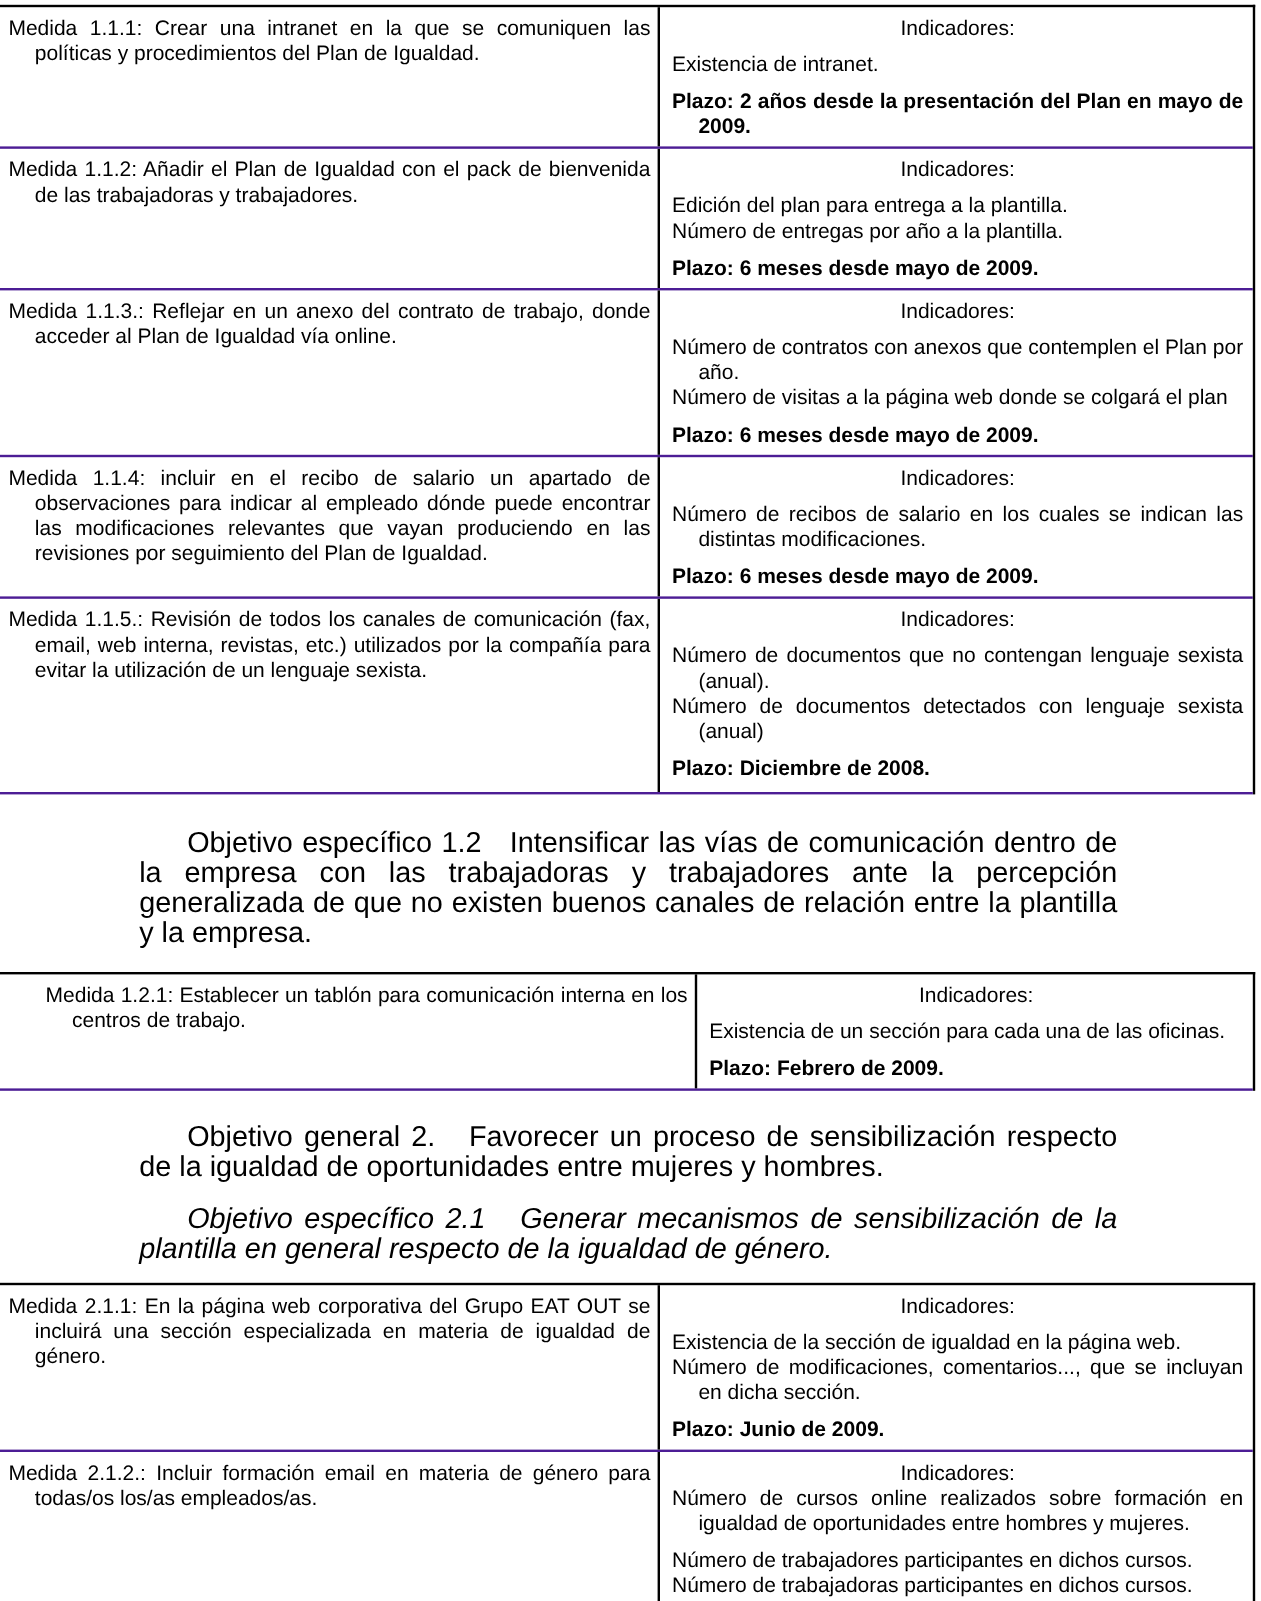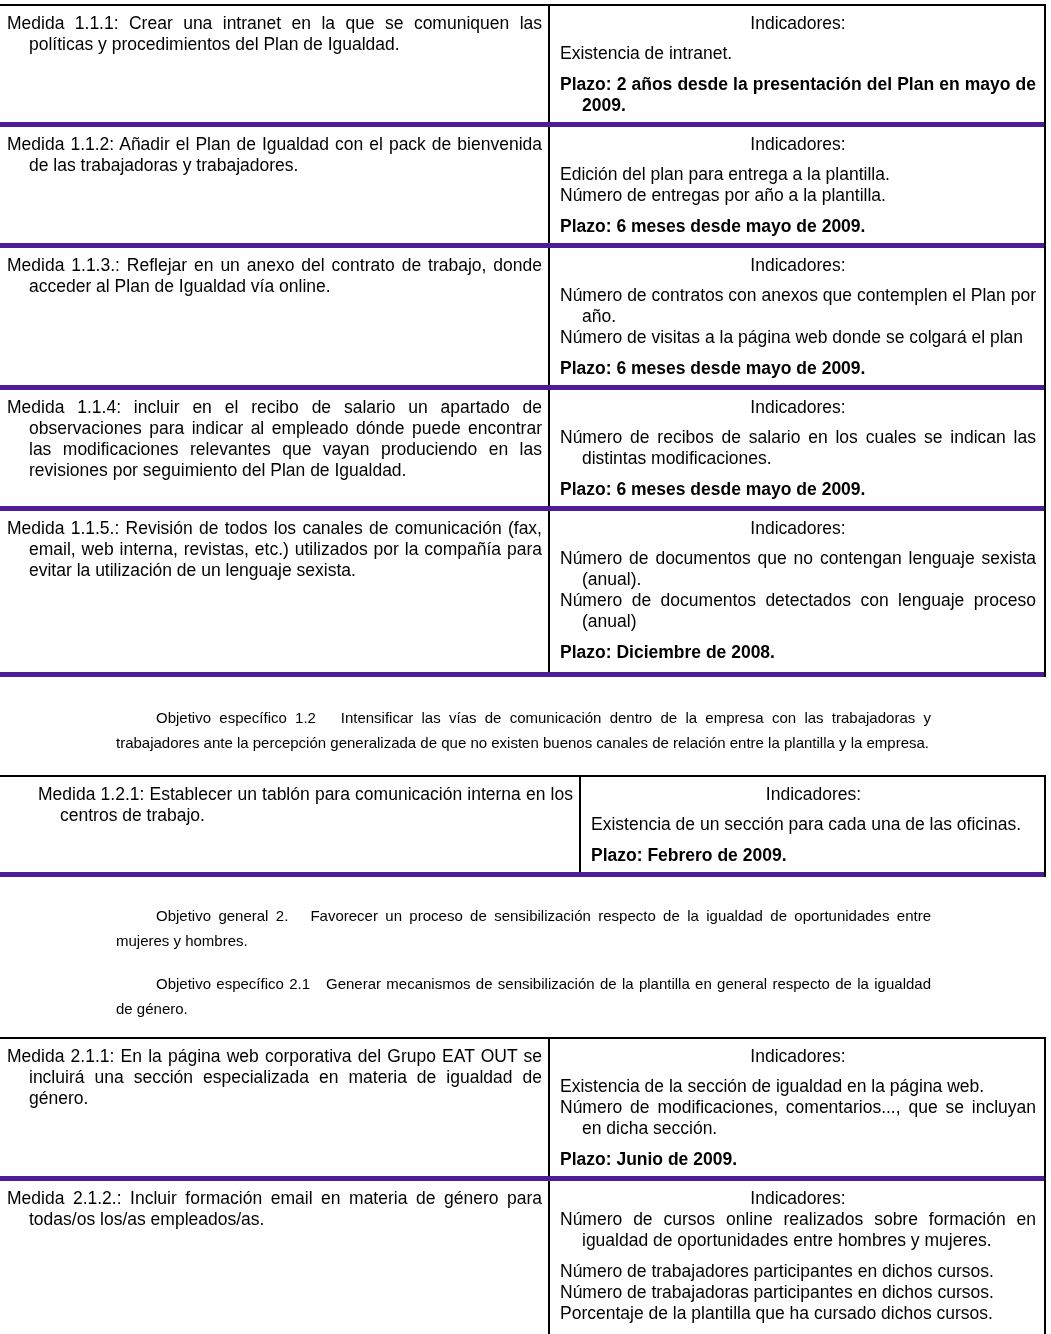--- a/index.html
+++ b/index.html
@@ -20,21 +20,21 @@
     box-sizing: border-box;
   }
   
   .tbl {
     width: 1044px;
     border-top: 2px solid #000;
     border-right: 2px solid #000;
   }
   .row {
     display: flex;
-    border-bottom: 5px solid #4c1d95;
+    border-bottom: 2px solid #4c1d95;
   }
   .cell {
     box-sizing: border-box;
   }
   .cell.left {
     width: 550px;
     flex: 0 0 550px;
     border-right: 2px solid #000;
     padding: 7px 6px 6px 7px;
   }
@@ -58,28 +58,28 @@
   .h-r13 { min-height: 129px; }
   .h-r14 { min-height: 113px; }
   .h-r15 { min-height: 161px; }
   .h-r21 { min-height: 89px; padding-left: 31px;  }
   .h-r31 { min-height: 136px; }
   .h-r32 { min-height: 166px; }
   
   .objective {
     margin: 0 120px 0 116px;
     text-indent: 40px;
-    font-size: 15px;
+    font-size: 24px;
     line-height: 25px;
     text-align: justify;
     white-space: pre-wrap;
   }
   .m-obj12  { margin-top: 28px; margin-bottom: 20px; }
   .m-objg2  { margin-top: 26px; }
-  .m-obj21  { margin-top: 18px; margin-bottom: 16px; }
+  .m-obj21  { margin-top: 18px; margin-bottom: 16px; font-style: italic; }
 </style>
 </head>
 <body>
 
 <div class="page">
 
   <div class="tbl">
 
     <div class="row h-r11">
       <div class="cell left">
@@ -136,21 +136,21 @@
     </div>
 
     <div class="row h-r15">
       <div class="cell left">
         <p class="hang">Medida 1.1.5.: Revisión de todos los canales de comunicación (fax, email, web interna, revistas, etc.) utilizados por la compañía para evitar la utilización de un lenguaje sexista.</p>
       </div>
       <div class="cell right">
         <p class="ind-label">Indicadores:</p>
         <div class="group">
           <p class="hang">Número de documentos que no contengan lenguaje sexista (anual).</p>
-          <p class="hang">Número de documentos detectados con lenguaje proceso (anual)</p>
+          <p class="hang">Número de documentos detectados con lenguaje sexista (anual)</p>
         </div>
         <p class="hang plazo">Plazo: Diciembre de 2008.</p>
       </div>
     </div>
 
   </div>
 
   <p class="objective m-obj12">Objetivo específico 1.2   Intensificar las vías de comunicación dentro de la empresa con las trabajadoras y trabajadores ante la percepción generalizada de que no existen buenos canales de relación entre la plantilla y la empresa.</p>
 
   <div class="tbl">

